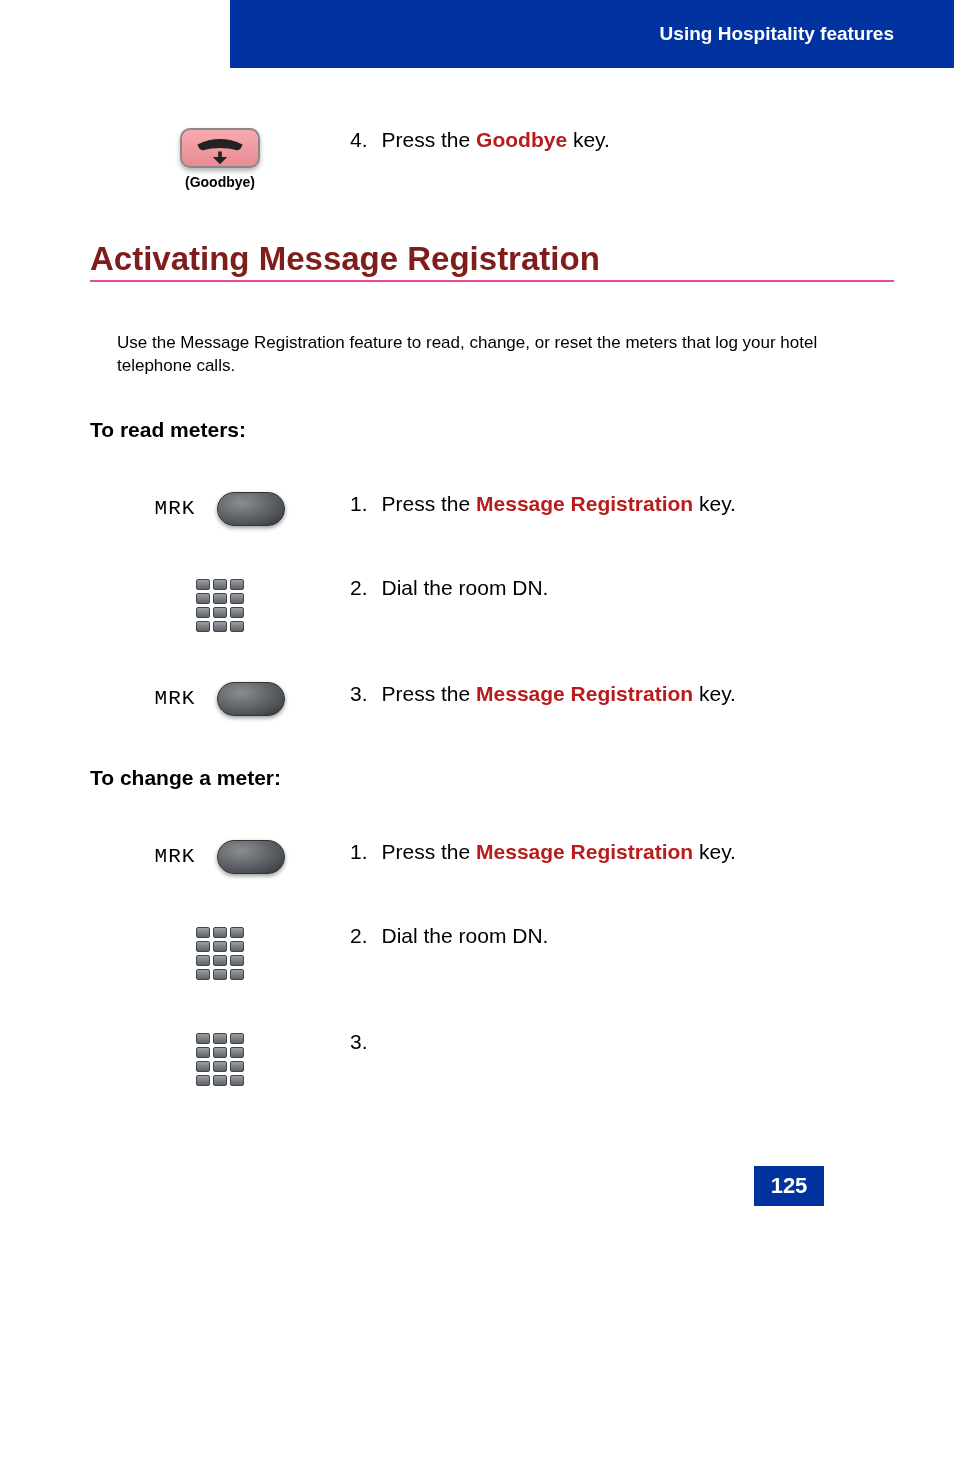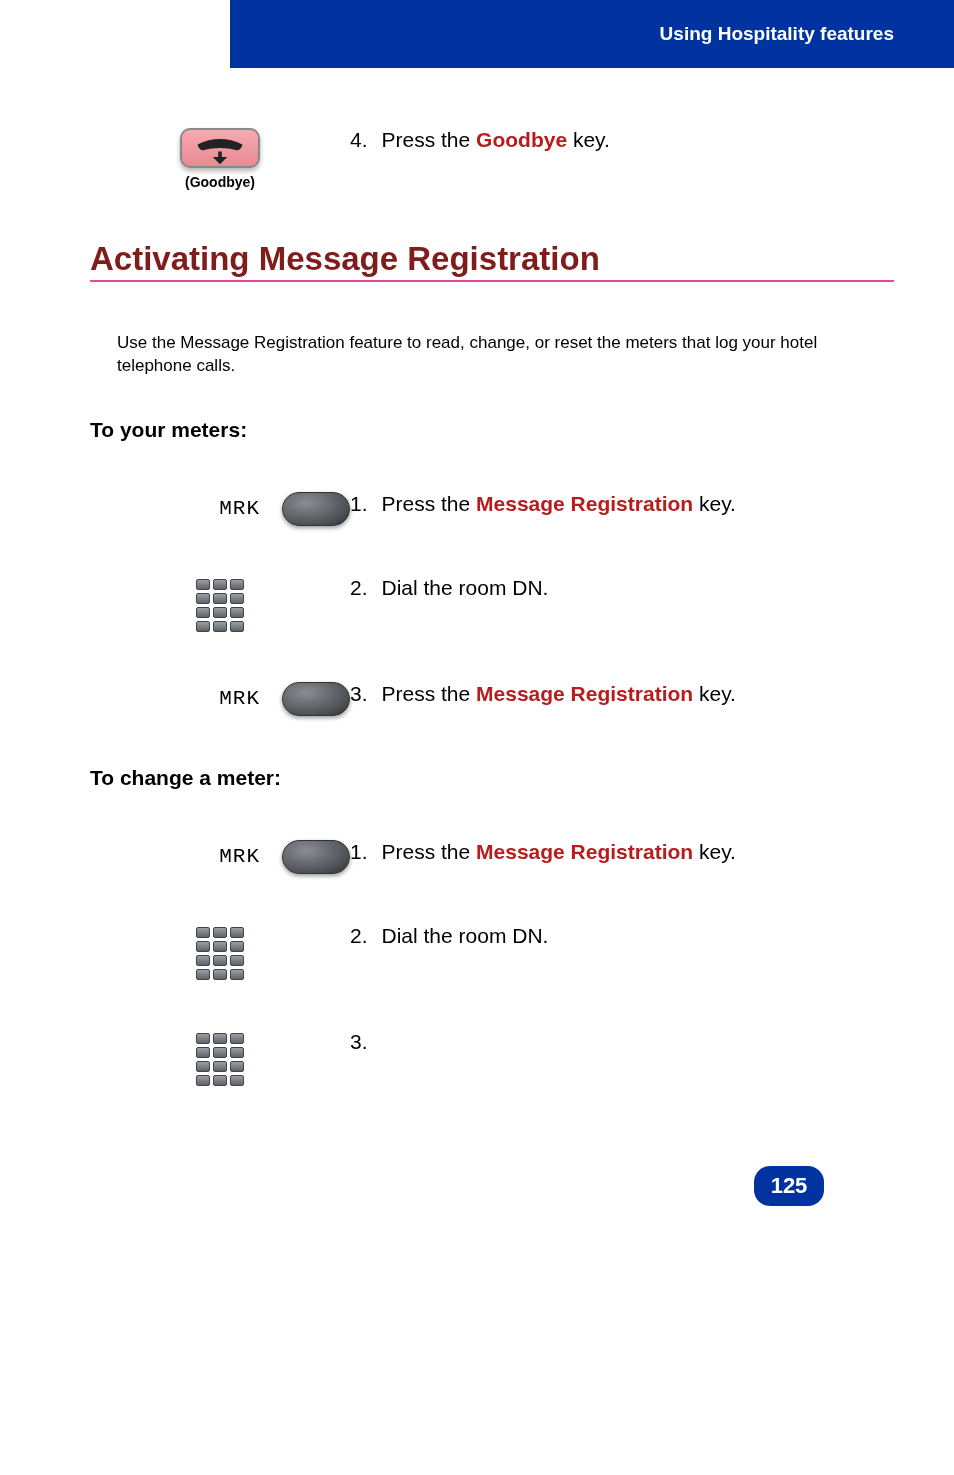--- a/index.html
+++ b/index.html
@@ -76,21 +76,21 @@
     margin-left: 27px;
   }
   .subhead {
     font-weight: bold;
     font-size: 21px;
     margin-bottom: 50px;
   }
   .mrk-row {
     display: flex;
     align-items: center;
-    justify-content: flex-end;
+    justify-content: center;
     gap: 22px;
   }
   .mrk-label {
     font-family: 'Courier New', monospace;
     font-size: 21px;
     letter-spacing: 1px;
   }
   .soft-key {
     width: 68px;
     height: 34px;
@@ -116,21 +116,20 @@
     font-weight: bold;
     font-size: 22px;
     width: 70px;
     height: 40px;
     margin-left: auto;
     margin-right: 70px;
     display: flex;
     align-items: center;
     justify-content: center;
     margin-top: 80px;
-    border-radius: 16px;
   }
 </style>
 </head>
 <body>
 
 <div class="header-band">
   <span>Using Hospitality features</span>
 </div>
 
 <div class="content">
@@ -150,21 +149,21 @@
       <span>
         <span>Press the </span><span class="link-term">Goodbye</span><span> key.</span>
       </span>
     </div>
   </div>
 
   <h2 class="section-heading">Activating Message Registration</h2>
 
   <p class="intro">Use the Message Registration feature to read, change, or reset the meters that log your hotel telephone calls.</p>
 
-  <div class="subhead">To your meters:</div>
+  <div class="subhead">To read meters:</div>
 
   <div class="step-row">
     <div class="icon-col">
       <div class="mrk-row">
         <span class="mrk-label">MRK</span>
         <div class="soft-key"></div>
       </div>
     </div>
     <div class="text-col">
       <span class="step-num">1.</span>

